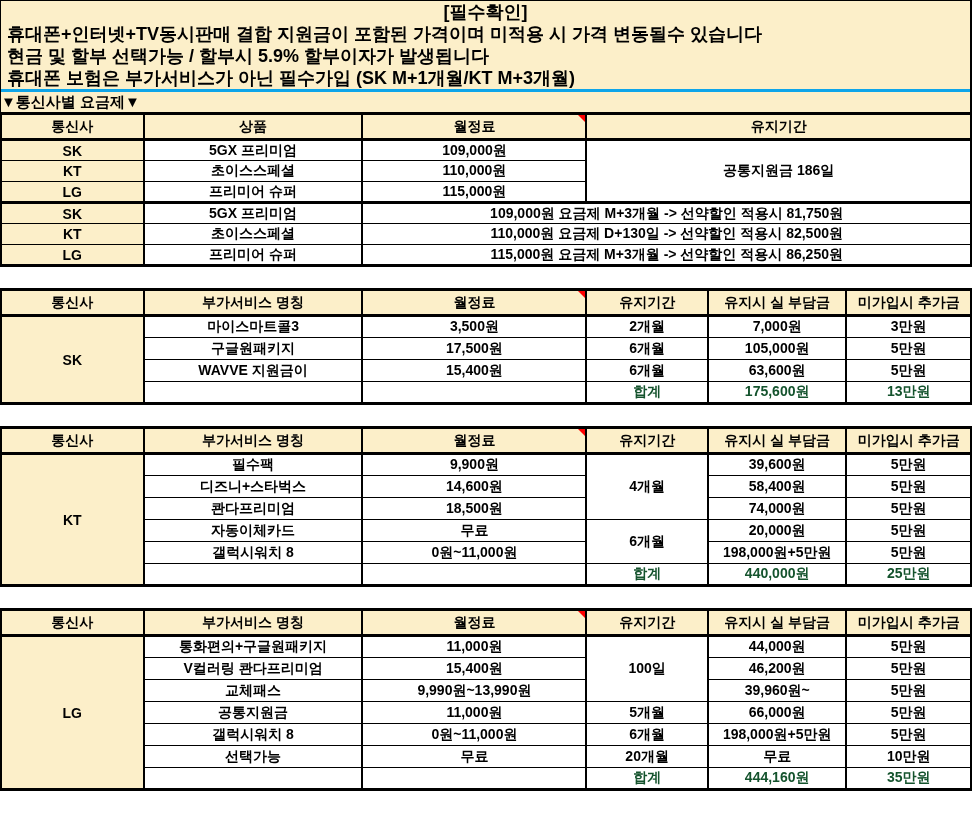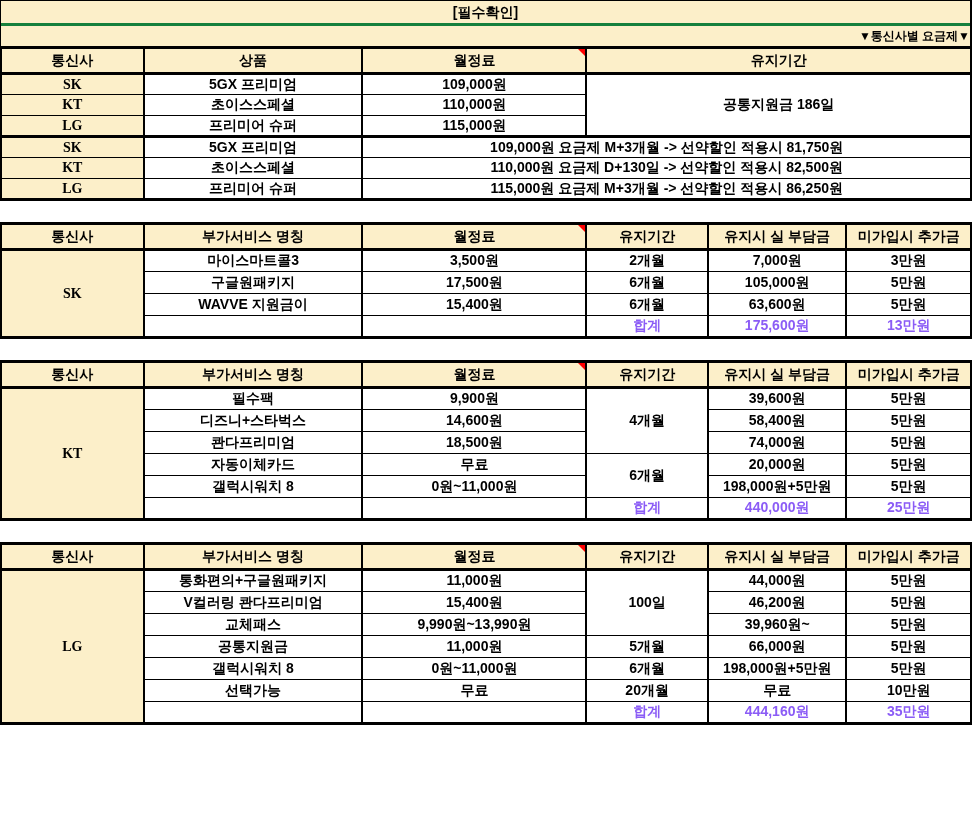--- a/index.html
+++ b/index.html
@@ -16,30 +16,30 @@
   
   .notes{
     box-sizing:border-box;
     background:#FCEFC9;
     border-top:1.5px solid #000;
     border-left:1.5px solid #000;
     border-right:2px solid #000;
   }
   .note-line{
     height:22px;line-height:22px;
-    font-size:14px;
+    font-size:18px;
     padding-left:6px;
     white-space:nowrap;overflow:hidden;
   }
   .note-line.center{text-align:center;padding-left:0;}
   .banner{
     height:20px;line-height:20px;
-    text-align:right;
-    font-size:12px;
-    border-top:3px solid #15803d;
+    text-align:left;
+    font-size:15px;
+    border-top:3px solid #0ea5e9;
   }
   
   table.t{
     border-collapse:collapse;
     table-layout:fixed;
     width:972px;
     box-sizing:border-box;
   }
   table.t{
     border-top:3px solid #000;
@@ -57,44 +57,47 @@
     padding:0 2px;
     white-space:nowrap;
     overflow:hidden;
     background:#fff;
   }
   .t tr.hdr th{
     background:#FCEFC9;
     border-bottom:3px solid #000;
     height:23px;
   }
-  .t td.c{background:#FCEFC9;font-family:Liberation Serif, serif;}
+  .t td.c{background:#FCEFC9;}
   .t1 tr{height:21px;}
   .t2 tr{height:22px;}
   .t3 tr{height:22px;}
   .t4 tr{height:22px;}
   .t tr.sep td{border-top:3px solid #000;}
-  .red{color:#8b5cf6;}
+  .red{color:#14532d;}
   .gap{height:21px;background:#fff;}
   
   th.rel{position:relative;}
   .tri{
     position:absolute;top:0;right:0;
     width:0;height:0;
     border-top:7px solid #FF0000;
     border-left:7px solid transparent;
   }
 </style>
 </head>
 <body>
 
 <div class="sheet">
 
   <div class="notes">
     <div class="note-line center">[필수확인]</div>
+    <div class="note-line">휴대폰+인터넷+TV동시판매 결합 지원금이 포함된 가격이며 미적용 시 가격 변동될수 있습니다</div>
+    <div class="note-line">현금 및 할부 선택가능 / 할부시 5.9% 할부이자가 발생됩니다</div>
+    <div class="note-line">휴대폰 보험은 부가서비스가 아닌 필수가입 (SK M+1개월/KT M+3개월)</div>
     <div class="banner">▼통신사별 요금제▼</div>
   </div>
 
   <table class="t t1">
     <colgroup>
       <col style="width:142px">
         <col style="width:218px">
         <col style="width:223px">
         <col style="width:383px">
     </colgroup>

